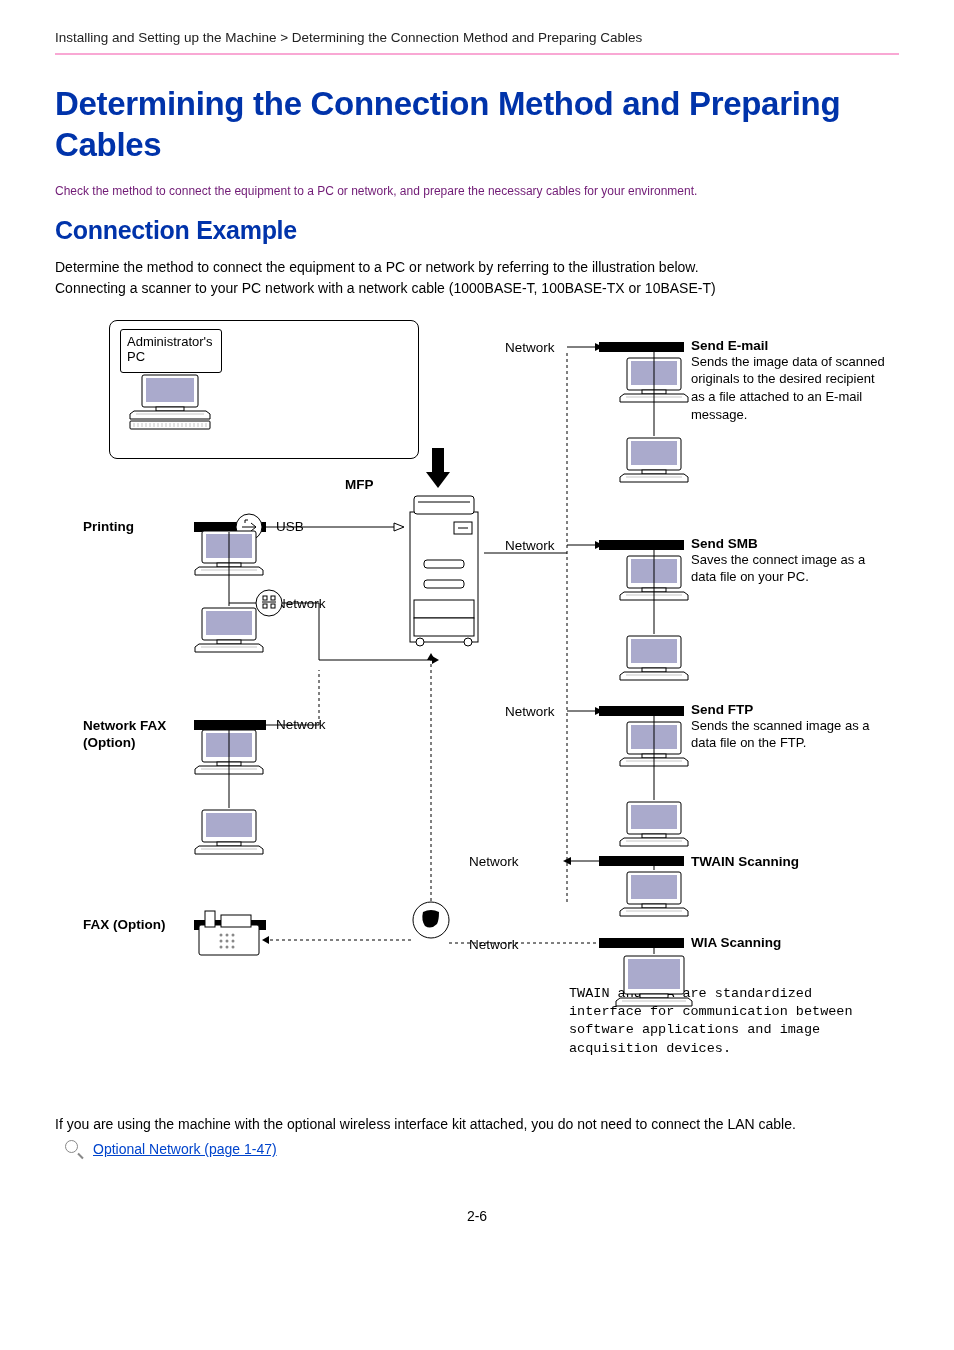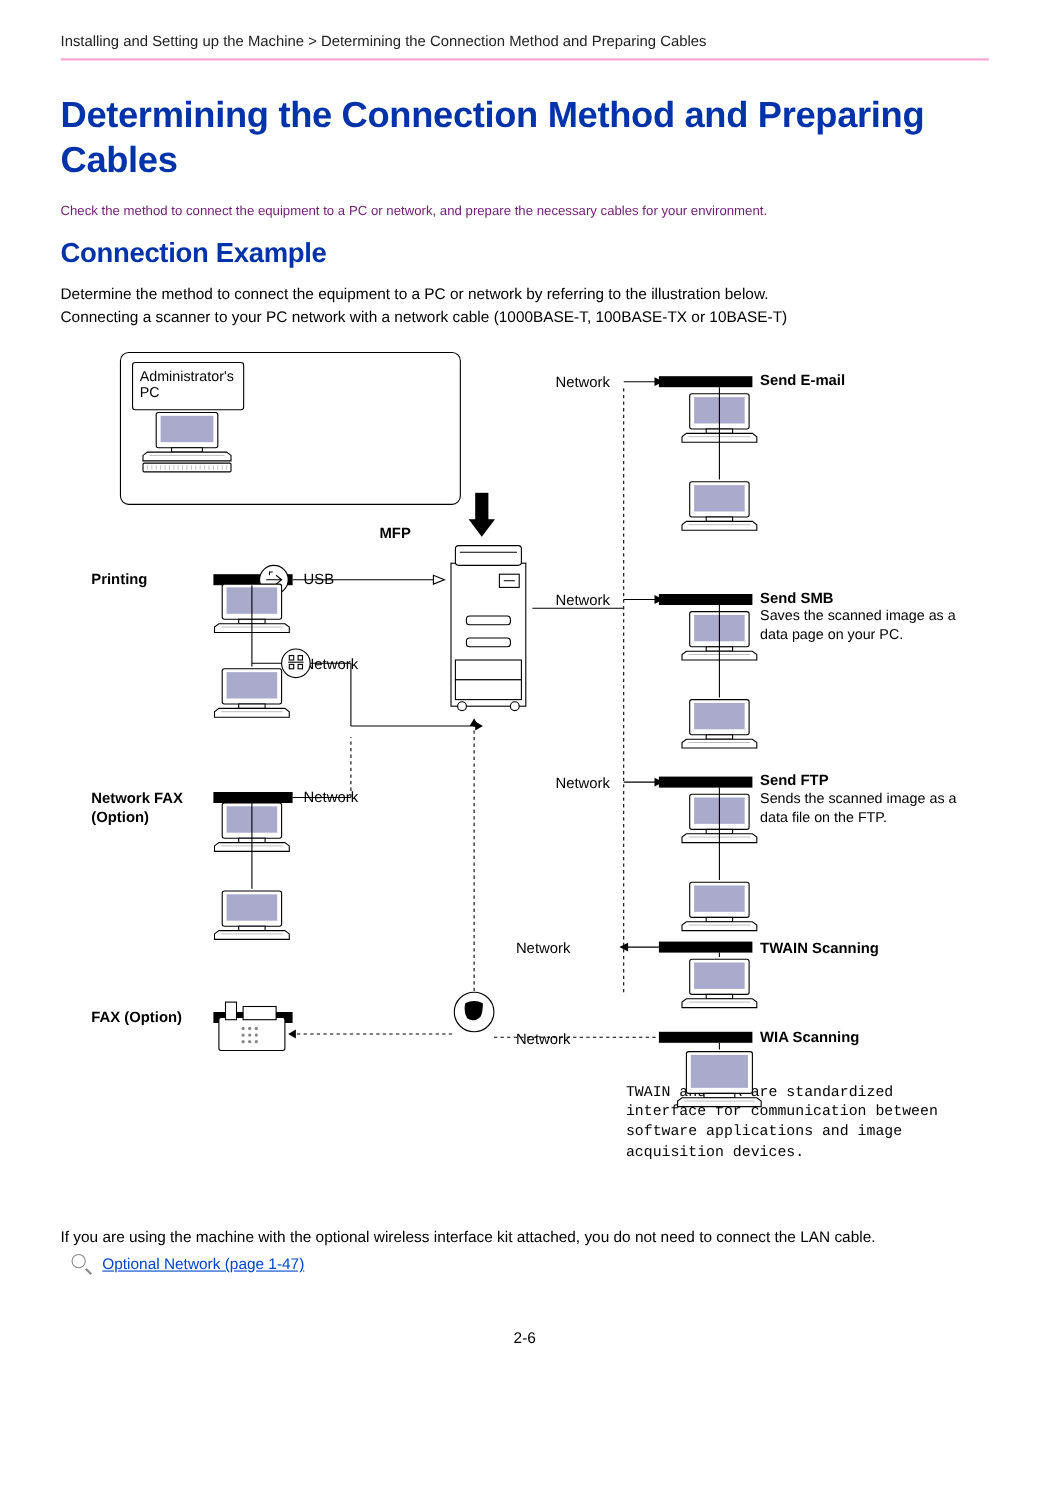--- a/index.html
+++ b/index.html
@@ -115,24 +115,25 @@
     <div class="pos label-bold" style="top:596px; left:14px; width:90px; line-height:1.3;">FAX (Option)</div>
 
     <div class="pos label-plain" style="top:20px; left:436px;">Network</div>
     <div class="pos label-plain" style="top:218px; left:436px;">Network</div>
     <div class="pos label-plain" style="top:384px; left:436px;">Network</div>
     <div class="pos label-plain" style="top:534px; left:400px;">Network</div>
     <div class="pos label-plain" style="top:617px; left:400px;">Network</div>
 
     <div class="pos" style="top:18px; left:622px;">
       <div class="label-bold">Send E-mail</div>
+      <div class="desc-right">Sends the image data of scanned originals to the desired recipient as a file attached to an E-mail message.</div>
     </div>
     <div class="pos" style="top:216px; left:622px;">
       <div class="label-bold">Send SMB</div>
-      <div class="desc-right">Saves the scanned image as a data page on your PC.</div>
+      <div class="desc-right">Saves the connect image as a data file on your PC.</div>
     </div>
     <div class="pos" style="top:382px; left:622px;">
       <div class="label-bold">Send FTP</div>
       <div class="desc-right">Sends the scanned image as a data file on the FTP.</div>
     </div>
     <div class="pos label-bold" style="top:534px; left:622px;">TWAIN Scanning</div>
     <div class="pos label-bold" style="top:615px; left:622px;">WIA Scanning</div>
     <div class="pos twain-note" style="top:665px; left:500px;font-family:Liberation Mono, monospace;">TWAIN and WIA are standardized interface for communication between software applications and image acquisition devices.</div>
 
     <svg class="diag" width="830" height="760">

